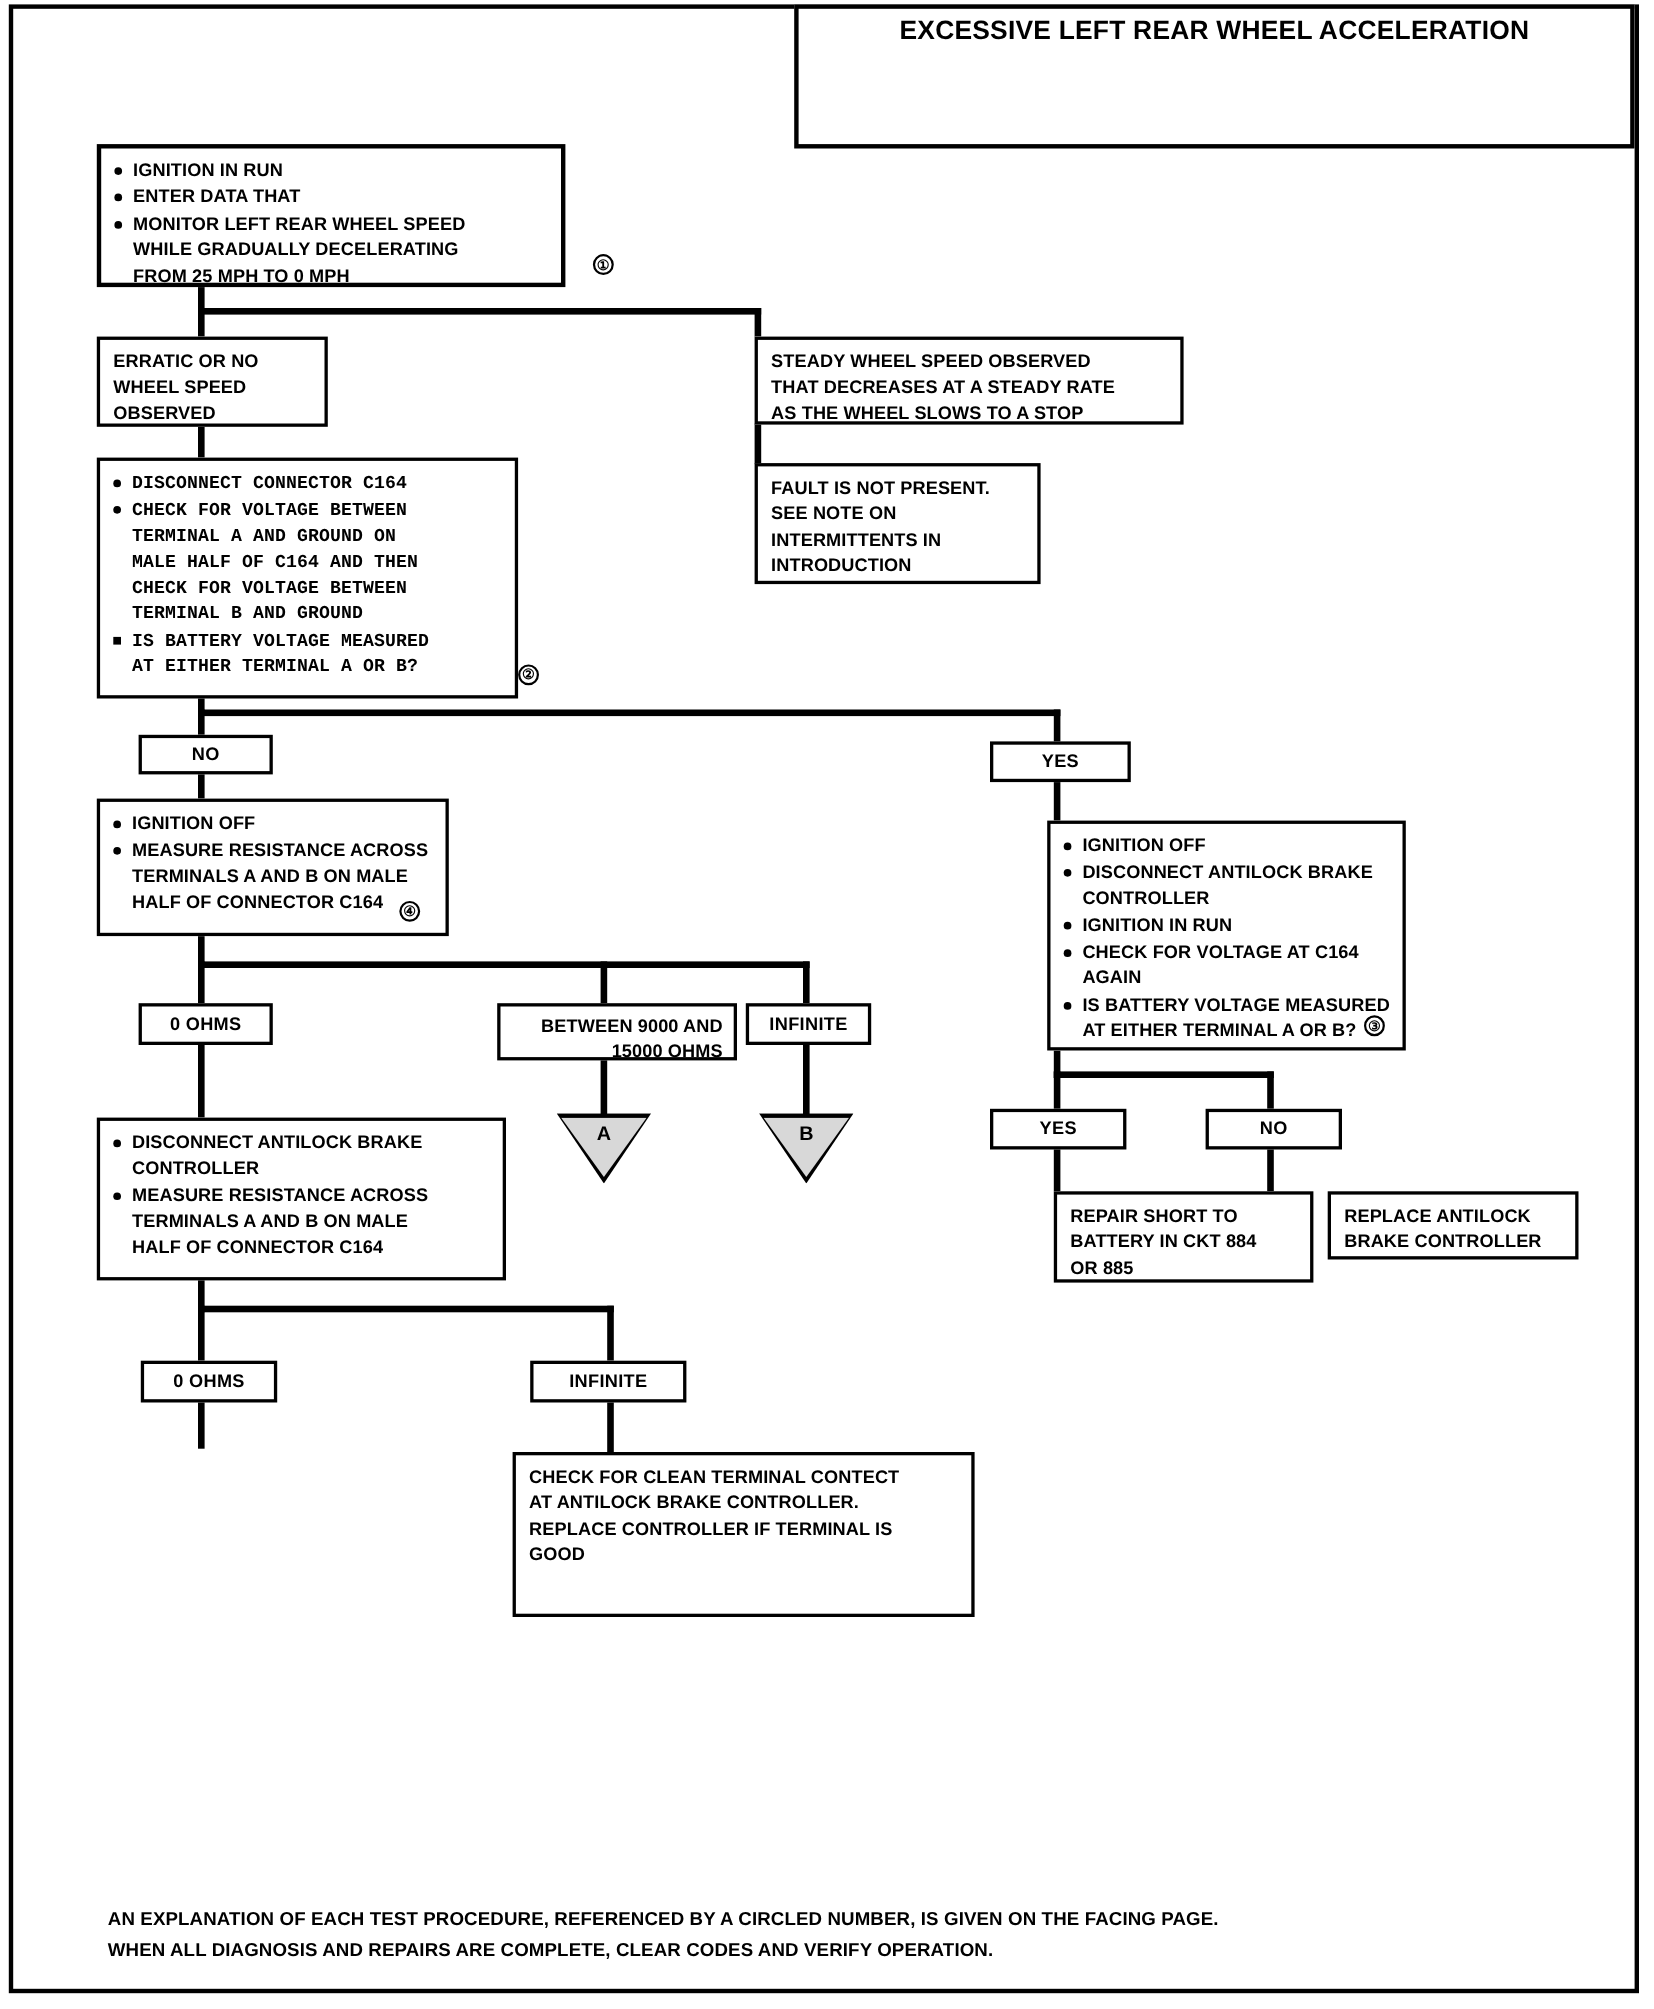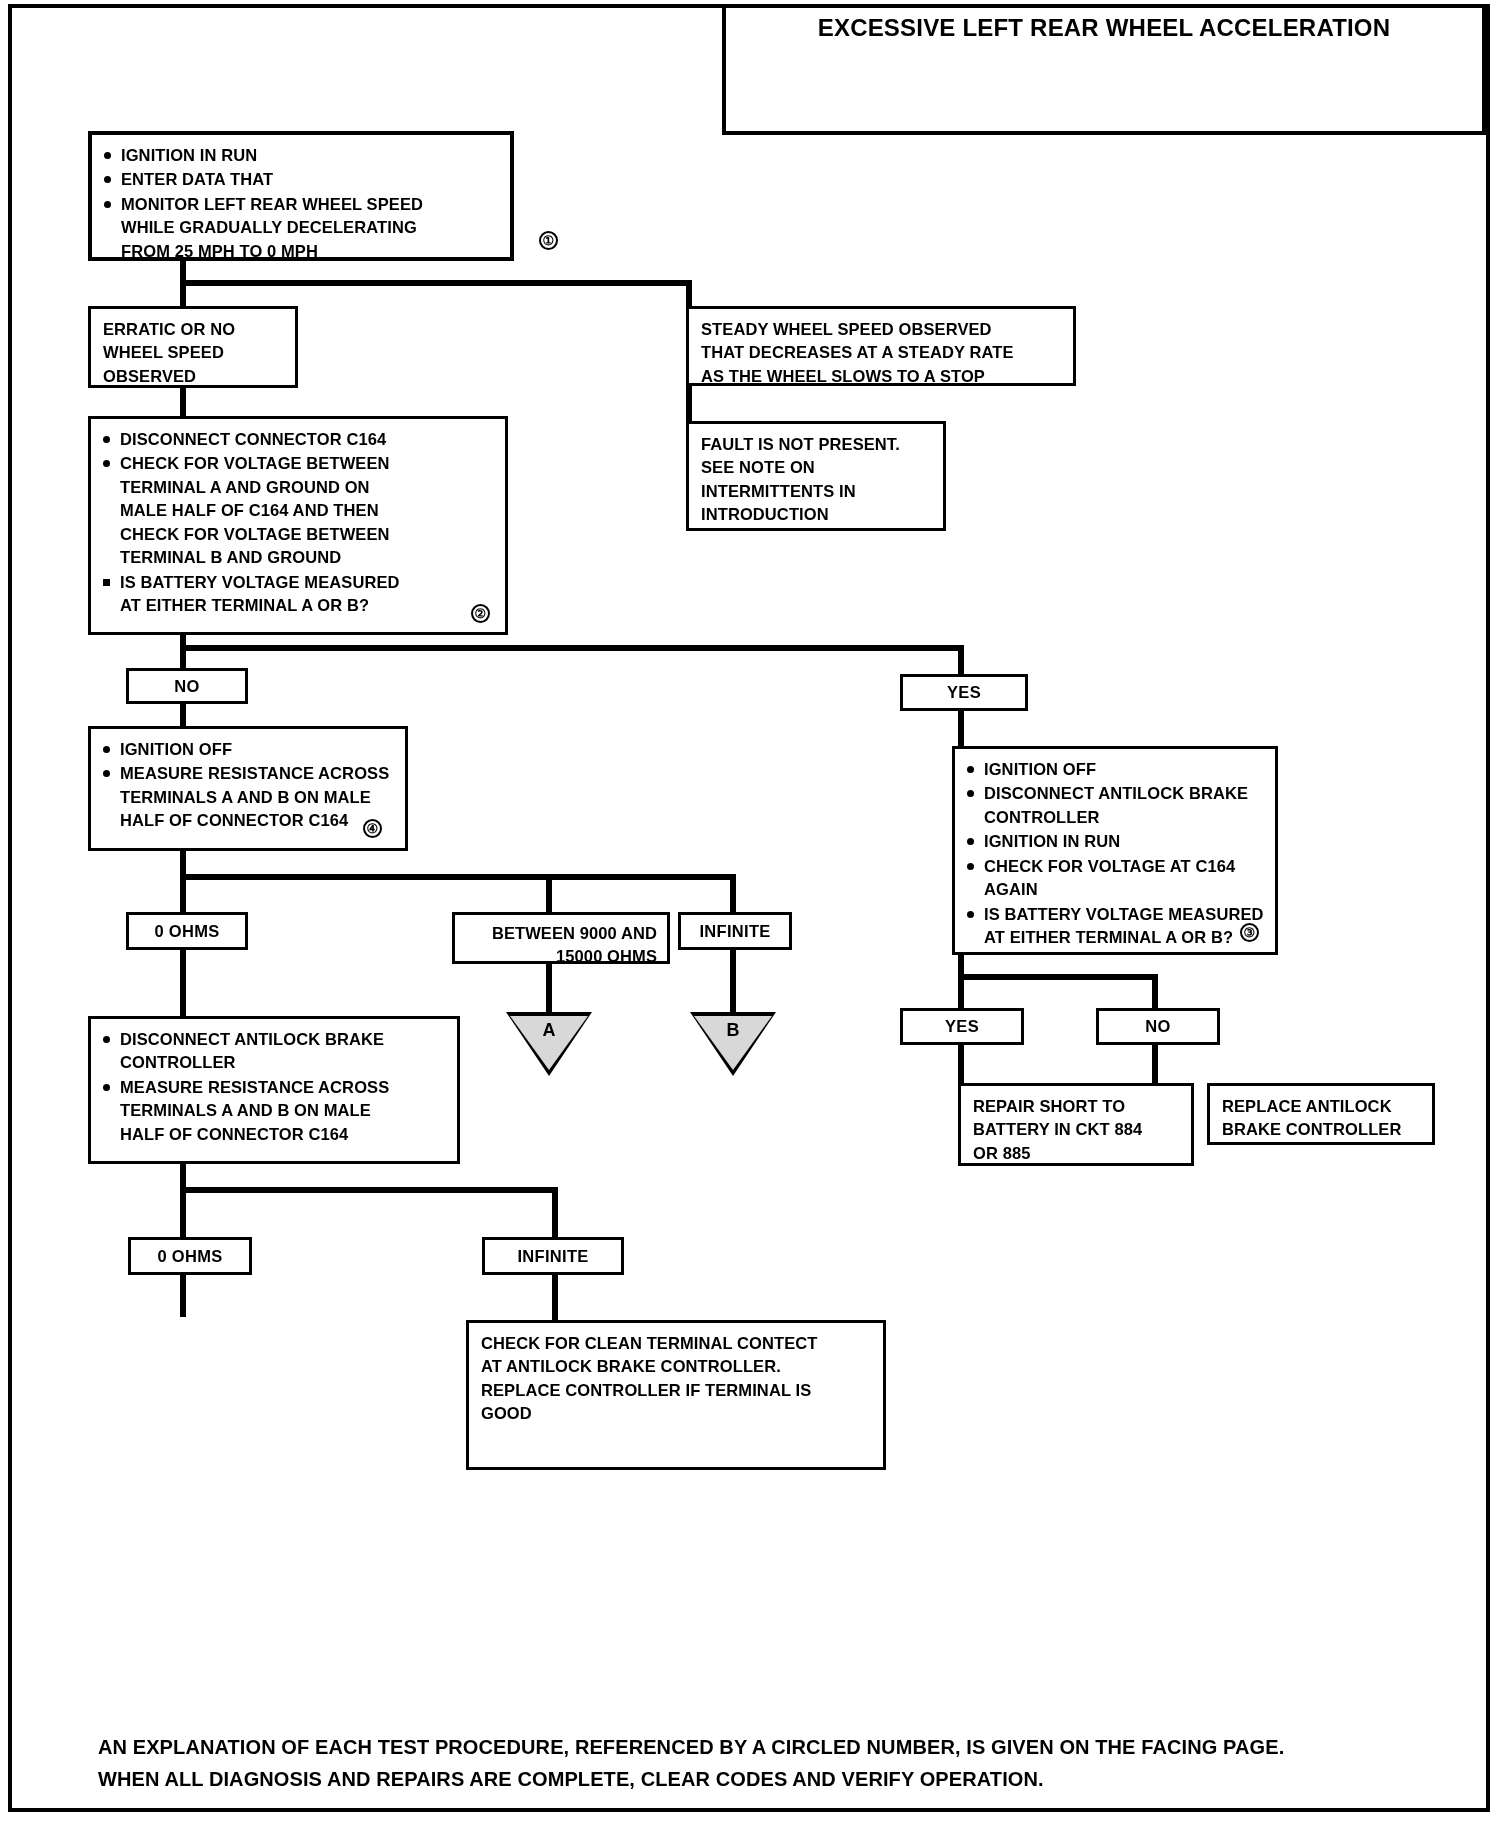--- a/index.html
+++ b/index.html
@@ -162,21 +162,21 @@
     font-weight: bold;
     color: #000;
     z-index: 2;
   }
   
   .footer {
     position: absolute;
     left: 98px;
     top: 1731px;
     width: 1300px;
-    font-size: 20px;
+    font-size: 17px;
     font-weight: bold;
     line-height: 1.62;
     letter-spacing: 0.1px;
   }
 </style>
 </head>
 <body>
 
 <div id="page">
 
@@ -257,21 +257,21 @@
 AS THE WHEEL SLOWS TO A STOP</div>
   </div>
 
   <div class="box" style="left:686px; top:421px; width:260px; height:110px;">
     <div class="plain-text">FAULT IS NOT PRESENT.
 SEE NOTE ON
 INTERMITTENTS IN
 INTRODUCTION</div>
   </div>
 
-  <div class="box" style="left:88px; top:416px; width:420px; height:219px;">
+  <div class="box" style="left:88px; top:416px; width:383px; height:219px;font-family:Liberation Mono, monospace;">
     <ul>
       <li>DISCONNECT CONNECTOR C164</li>
       <li>CHECK FOR VOLTAGE BETWEEN
 TERMINAL A AND GROUND ON
 MALE HALF OF C164 AND THEN
 CHECK FOR VOLTAGE BETWEEN
 TERMINAL B AND GROUND</li>
       <li class="sq">IS BATTERY VOLTAGE MEASURED
 AT EITHER TERMINAL A OR B?</li>
     </ul>

